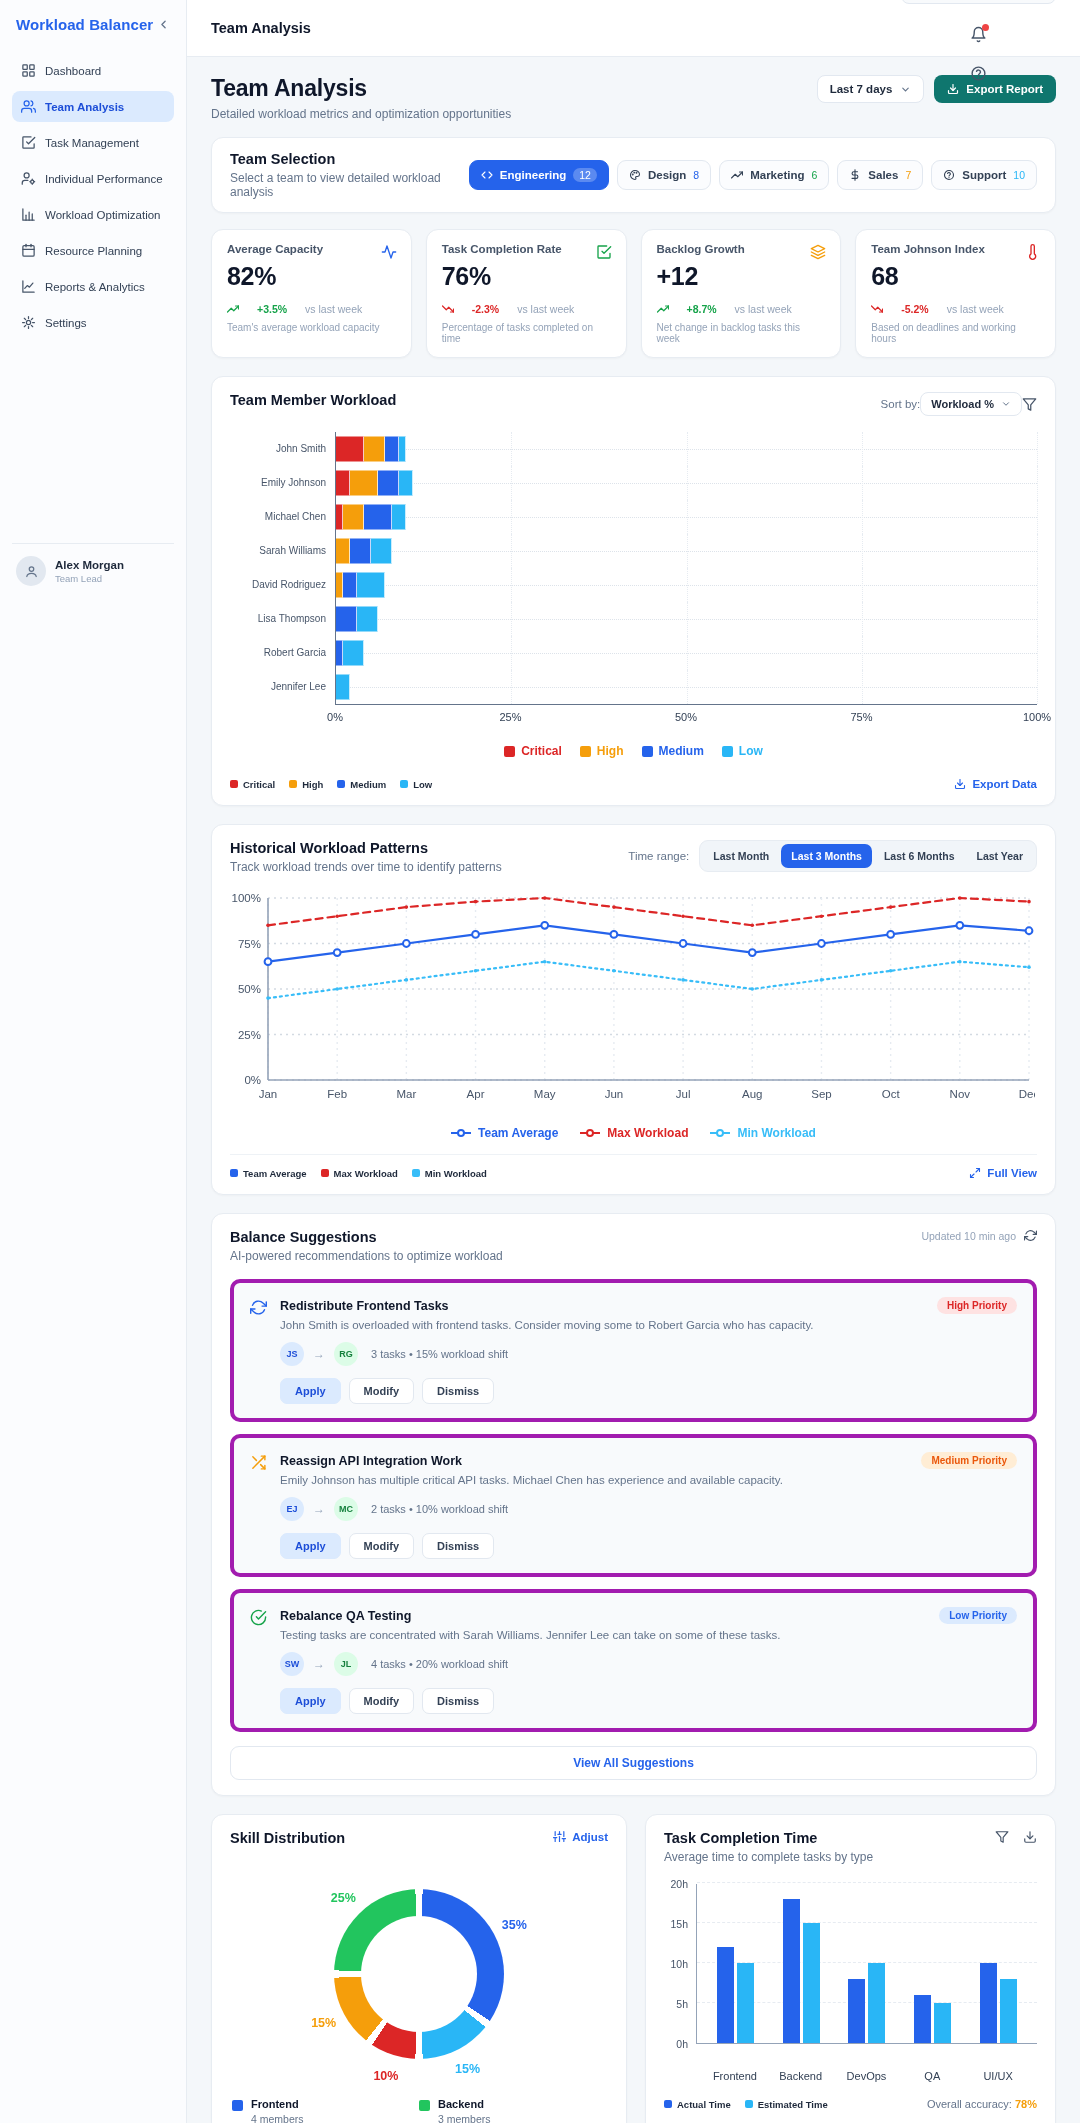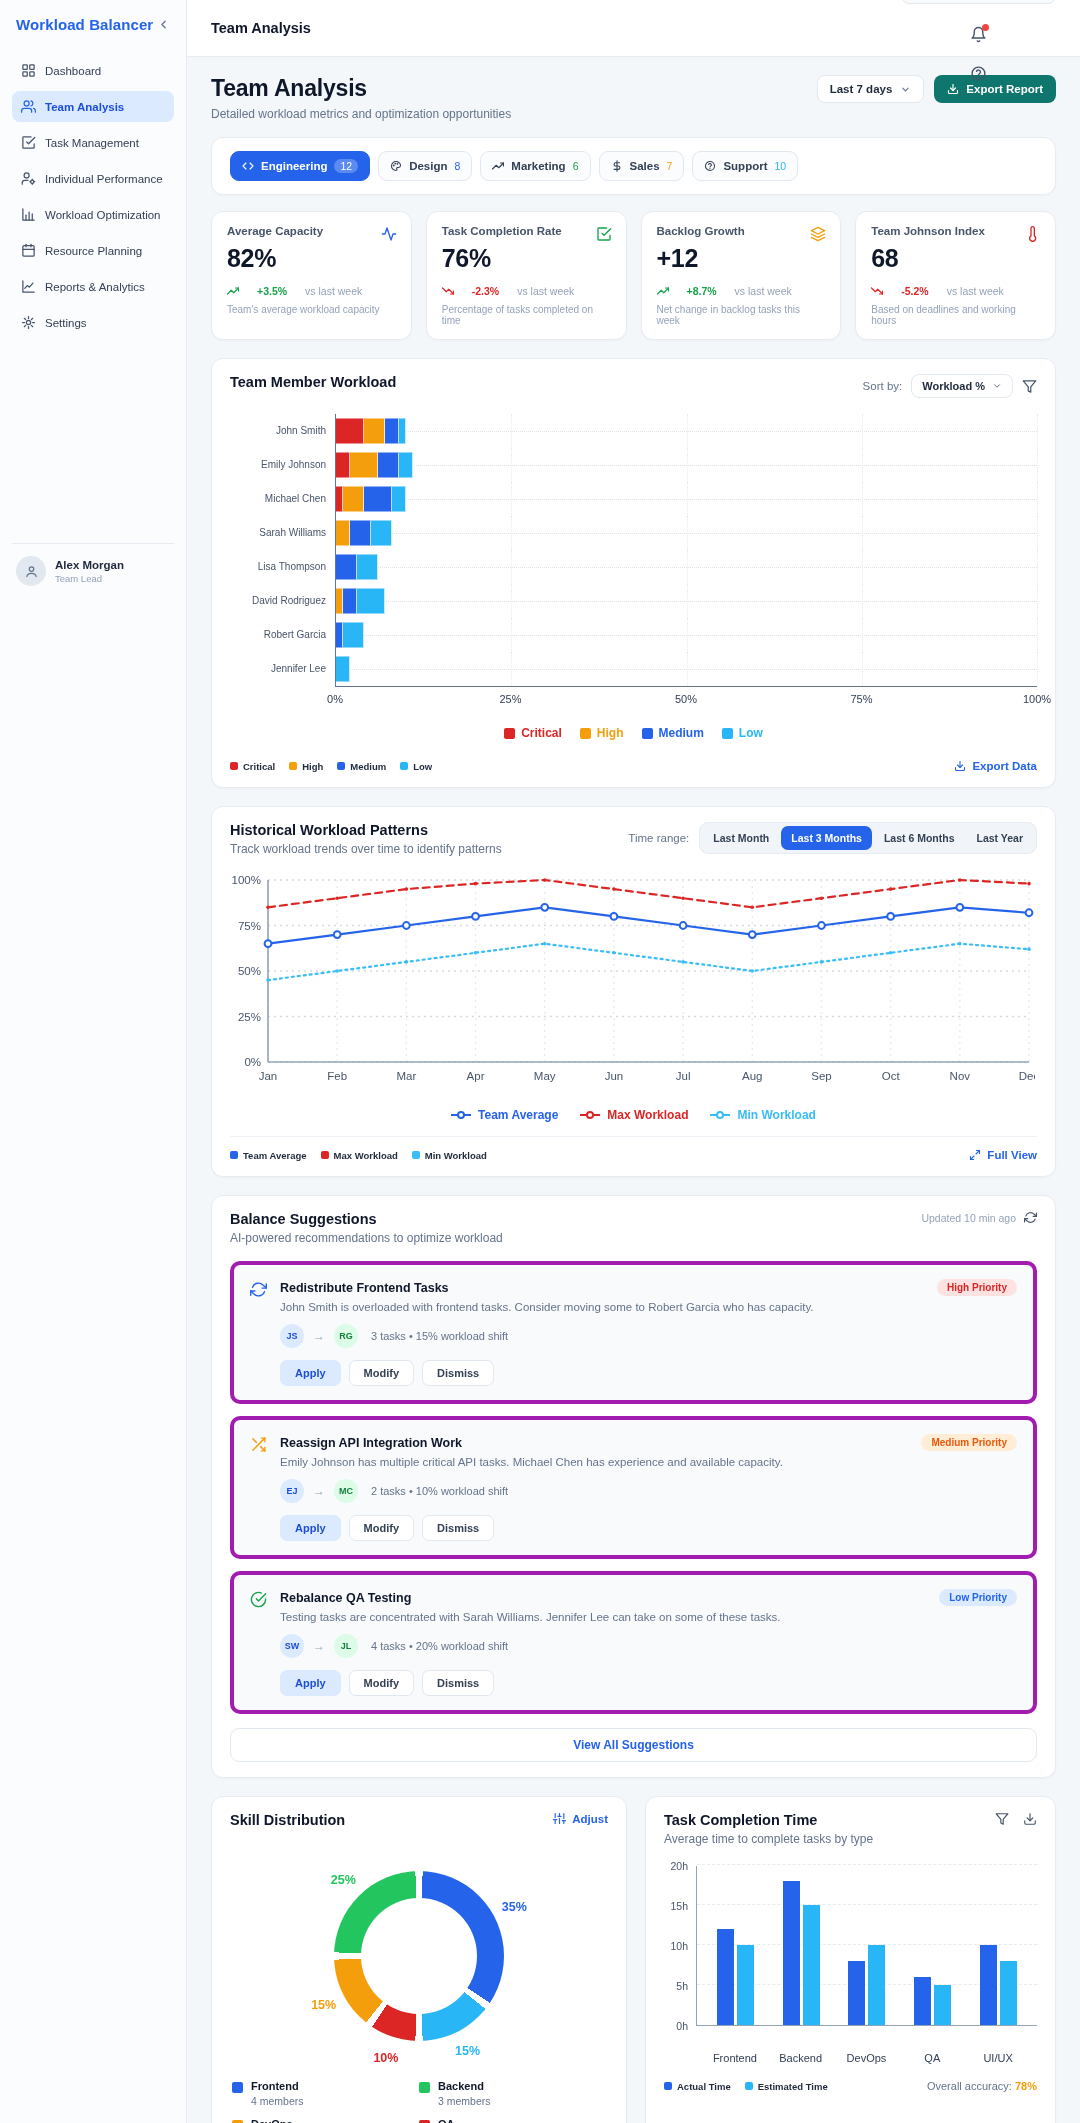--- a/index.html
+++ b/index.html
@@ -56,21 +56,21 @@
   .m-label { font-size:11.5px; font-weight:600; color:#475569; }
   .m-icon { position:absolute; top:14px; right:14px; }
   .m-value { font-size:25px; font-weight:800; margin-top:7px; letter-spacing:-.3px; }
   .m-delta { display:flex; align-items:center; gap:18px; margin-top:12px; font-size:10.5px; }
   .m-delta .pct { font-weight:700; }
   .m-delta .vs { color:#94a3b8; }
   .m-desc { font-size:10px; color:#94a3b8; margin-top:7px; }
   
   .chart-card { margin-top:18px; padding:15px 18px; }
   .card-head { display:flex; justify-content:space-between; align-items:flex-start; }
-  .sort-wrap { display:flex; align-items:center; gap:9px; font-size:11.5px; color:#64748b; }
+  .sort-wrap { display:flex; align-items:center; font-size:11.5px; color:#64748b; }
   .mini-select { display:flex; align-items:center; gap:7px; background:#fff; border:1px solid #e2e8f0; border-radius:8px; padding:5px 10px; font-size:11px; font-weight:600; color:#1e293b; cursor:pointer; }
   .wl-chart { margin-top:16px; position:relative; }
   .wl-row { display:flex; align-items:center; height:34px; }
   .wl-name { width:105px; flex:none; text-align:right; padding-right:9px; font-size:10px; color:#475569; line-height:1.15; }
   .wl-track { flex:1; align-self:stretch; position:relative; border-left:1.5px solid #64748b; }
   .wl-track .dotline { position:absolute; left:0; right:0; top:50%; border-top:1.5px dotted #dde3ea; }
   .wl-bar { position:absolute; left:0; top:50%; transform:translateY(-50%); height:25px; display:flex; }
   .wl-seg { height:100%; border-right:1px solid rgba(255,255,255,.75); }
   .wl-grid { position:absolute; top:0; bottom:0; border-left:1.5px dotted #e6ebf1; }
   .wl-axis { margin-left:105px; border-top:1.5px solid #64748b; position:relative; height:22px; }
@@ -298,20 +298,24 @@
                 <polyline points="7 10 12 15 17 10"></polyline>
                 <line x1="12" y1="15" x2="12" y2="3"></line>
               </svg>
             </span>
           <span>Export Report</span>
         </button>
       </div>
     </div>
 
     <section class="card team-card">
+      <div>
+        <div class="sec-title">Team Selection</div>
+        <div class="sec-sub">Select a team to view detailed workload analysis</div>
+      </div>
       <div class="teams" id="teams">
           <button class="team-btn active">
             <span>
               <svg width="12" height="12" viewBox="0 0 24 24" fill="none" stroke="currentColor" stroke-width="2.2" stroke-linecap="round" stroke-linejoin="round">
                 <polyline points="16 18 22 12 16 6"></polyline>
                 <polyline points="8 6 2 12 8 18"></polyline>
               </svg>
             </span>
             <span>Engineering</span>
             <span class="cnt">12</span>
@@ -527,45 +531,45 @@
                 <div class="wl-grid" style="left: 75%;"></div>
                 <div class="wl-grid" style="left: 100%;"></div>
                 <div class="wl-bar" style="width: 100%;">
                   <div class="wl-seg" style="width: 2%; background: rgb(245, 158, 11);"></div>
                   <div class="wl-seg" style="width: 3%; background: rgb(37, 99, 235);"></div>
                   <div class="wl-seg" style="width: 3%; background: rgb(41, 182, 246);"></div>
                 </div>
               </div>
             </div>
             <div class="wl-row">
-              <div class="wl-name">Lisa Thompson</div>
-              <div class="wl-track">
-                <div class="dotline"></div>
-                <div class="wl-grid" style="left: 25%;"></div>
-                <div class="wl-grid" style="left: 50%;"></div>
-                <div class="wl-grid" style="left: 75%;"></div>
-                <div class="wl-grid" style="left: 100%;"></div>
-                <div class="wl-bar" style="width: 100%;">
-                  <div class="wl-seg" style="width: 3%; background: rgb(37, 99, 235);"></div>
-                  <div class="wl-seg" style="width: 3%; background: rgb(41, 182, 246);"></div>
-                </div>
-              </div>
-            </div>
-            <div class="wl-row">
               <div class="wl-name">David Rodriguez</div>
               <div class="wl-track">
                 <div class="dotline"></div>
                 <div class="wl-grid" style="left: 25%;"></div>
                 <div class="wl-grid" style="left: 50%;"></div>
                 <div class="wl-grid" style="left: 75%;"></div>
                 <div class="wl-grid" style="left: 100%;"></div>
                 <div class="wl-bar" style="width: 100%;">
                   <div class="wl-seg" style="width: 1%; background: rgb(245, 158, 11);"></div>
                   <div class="wl-seg" style="width: 2%; background: rgb(37, 99, 235);"></div>
                   <div class="wl-seg" style="width: 4%; background: rgb(41, 182, 246);"></div>
+                </div>
+              </div>
+            </div>
+            <div class="wl-row">
+              <div class="wl-name">Lisa Thompson</div>
+              <div class="wl-track">
+                <div class="dotline"></div>
+                <div class="wl-grid" style="left: 25%;"></div>
+                <div class="wl-grid" style="left: 50%;"></div>
+                <div class="wl-grid" style="left: 75%;"></div>
+                <div class="wl-grid" style="left: 100%;"></div>
+                <div class="wl-bar" style="width: 100%;">
+                  <div class="wl-seg" style="width: 3%; background: rgb(37, 99, 235);"></div>
+                  <div class="wl-seg" style="width: 3%; background: rgb(41, 182, 246);"></div>
                 </div>
               </div>
             </div>
             <div class="wl-row">
               <div class="wl-name">Robert Garcia</div>
               <div class="wl-track">
                 <div class="dotline"></div>
                 <div class="wl-grid" style="left: 25%;"></div>
                 <div class="wl-grid" style="left: 50%;"></div>
                 <div class="wl-grid" style="left: 75%;"></div>

